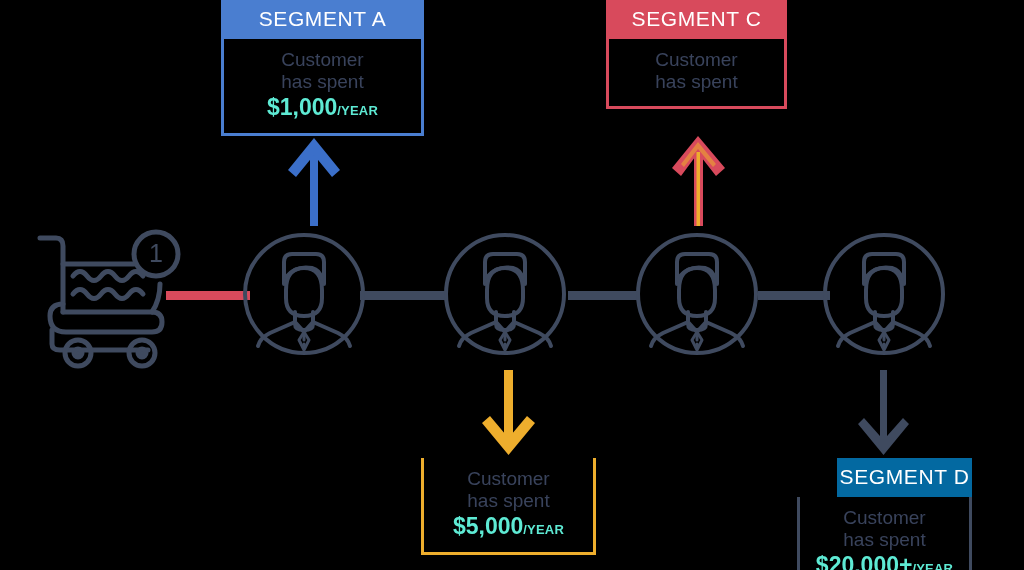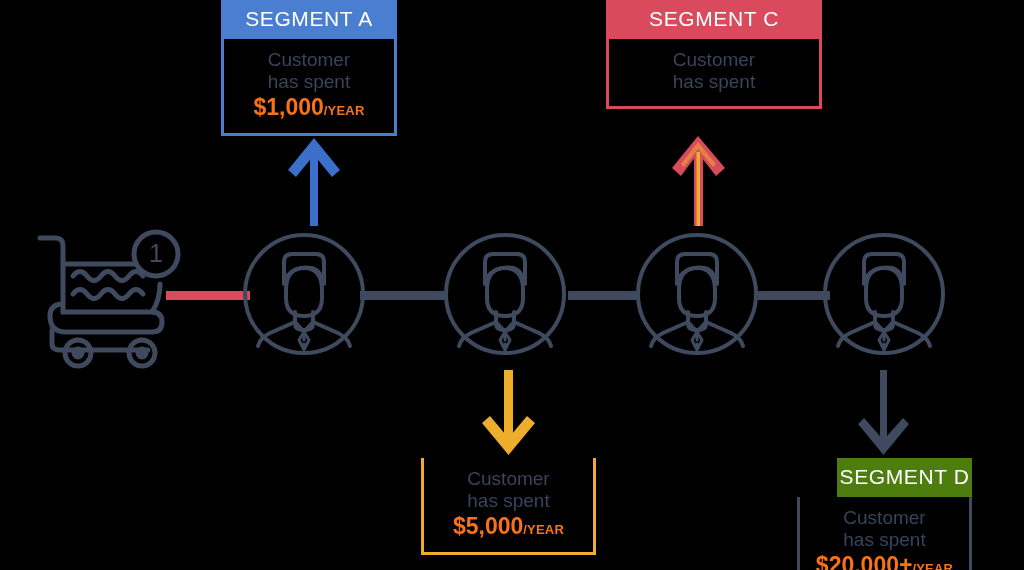--- a/index.html
+++ b/index.html
@@ -31,44 +31,44 @@
   }
   .card-body .line {
     font-size: 19px;
     line-height: 1.18;
     color: #39435c;
   }
   .card-body .amount {
     font-size: 23px;
     font-weight: bold;
     line-height: 1.2;
-    color: #f97316;
+    color: #5eead4;
     white-space: nowrap;
   }
   .card-body .amount .per {
     font-size: 13px;
     font-weight: bold;
     letter-spacing: 0.2px;
   }
 
   
-  #card-a { left: 221px; top: 0px; width: 176px; }
+  #card-a { left: 221px; top: 0px; width: 203px; }
   #card-a .card-header { background: #4a7ed0; }
   #card-a .card-body { border-color: #4a7ed0; }
   
-  #card-c { left: 606px; top: 0px; width: 216px; }
+  #card-c { left: 606px; top: 0px; width: 181px; }
   #card-c .card-header { background: #d84a5c; }
   #card-c .card-body { border-color: #d84a5c; }
   
   #card-b { left: 421px; top: 458px; width: 175px; }
   #card-b .card-header { background: #eeae2d; }
   #card-b .card-body { border-color: #eeae2d; }
   
   #card-d { left: 797px; top: 458px; width: 175px; }
-  #card-d .card-header { background: #4d7c0f; margin-left: 40px; }
+  #card-d .card-header { background: #0369a1; margin-left: 40px; }
   #card-d .card-body { border-color: #3f4a5f; }
 
   
   .layer { position: absolute; left: 0; top: 0; width: 1024px; height: 570px; pointer-events: none; }
   .avatar { position: absolute; width: 124px; height: 124px; }
 </style>
 </head>
 <body>
 
 <div id="stage">

